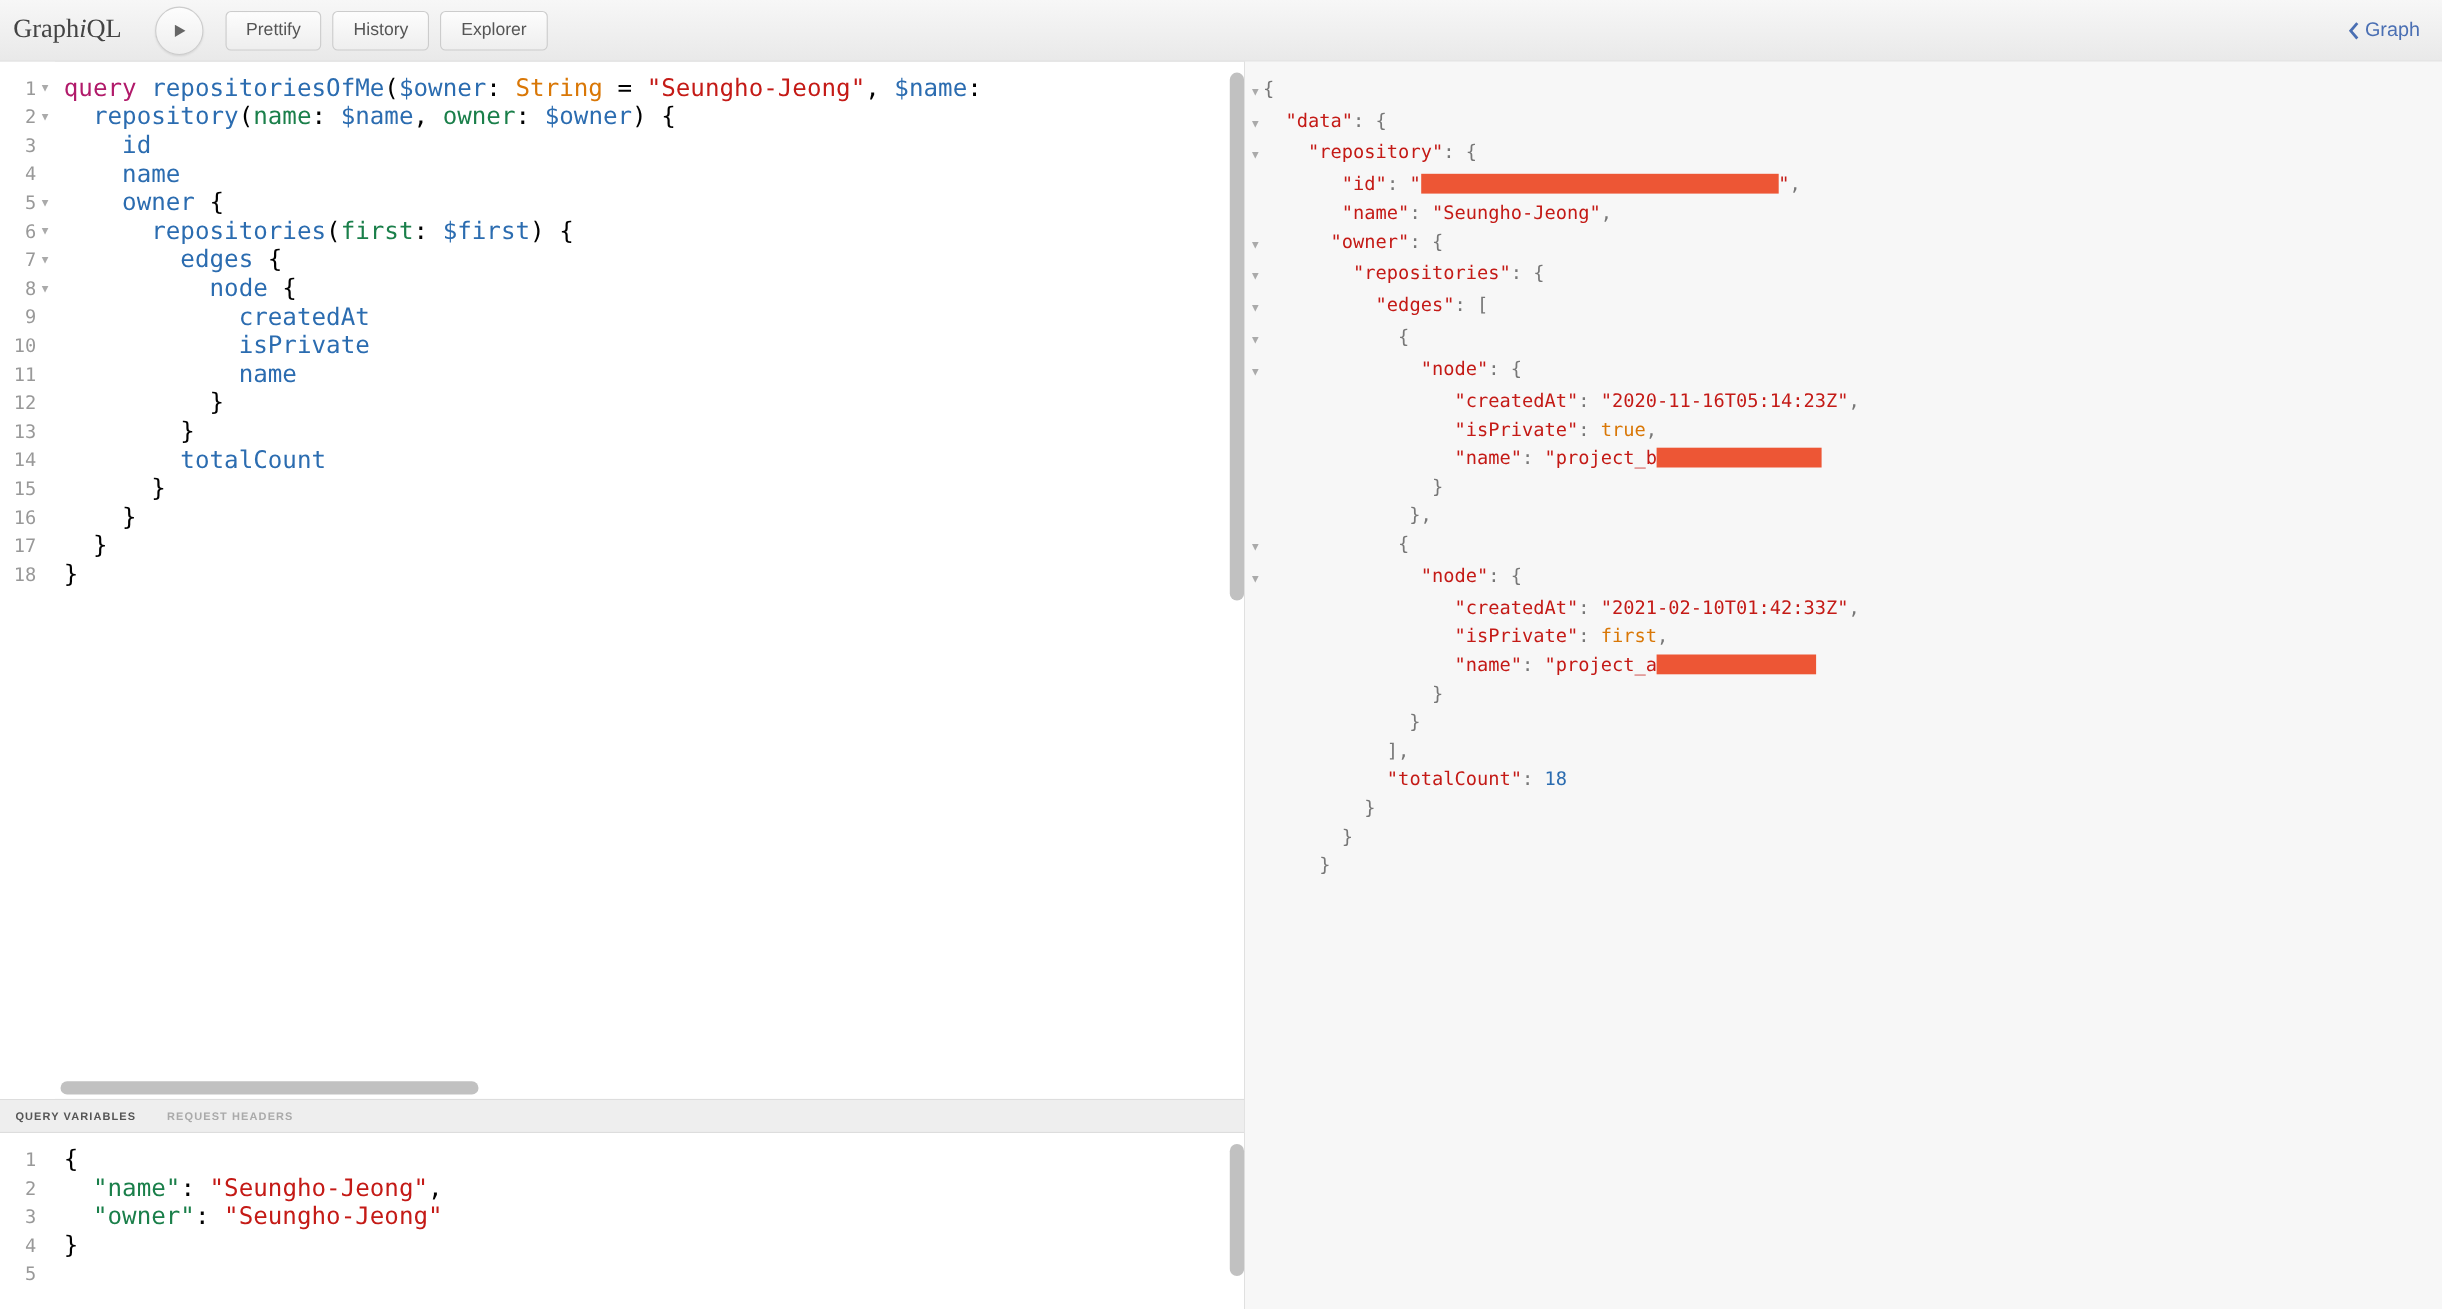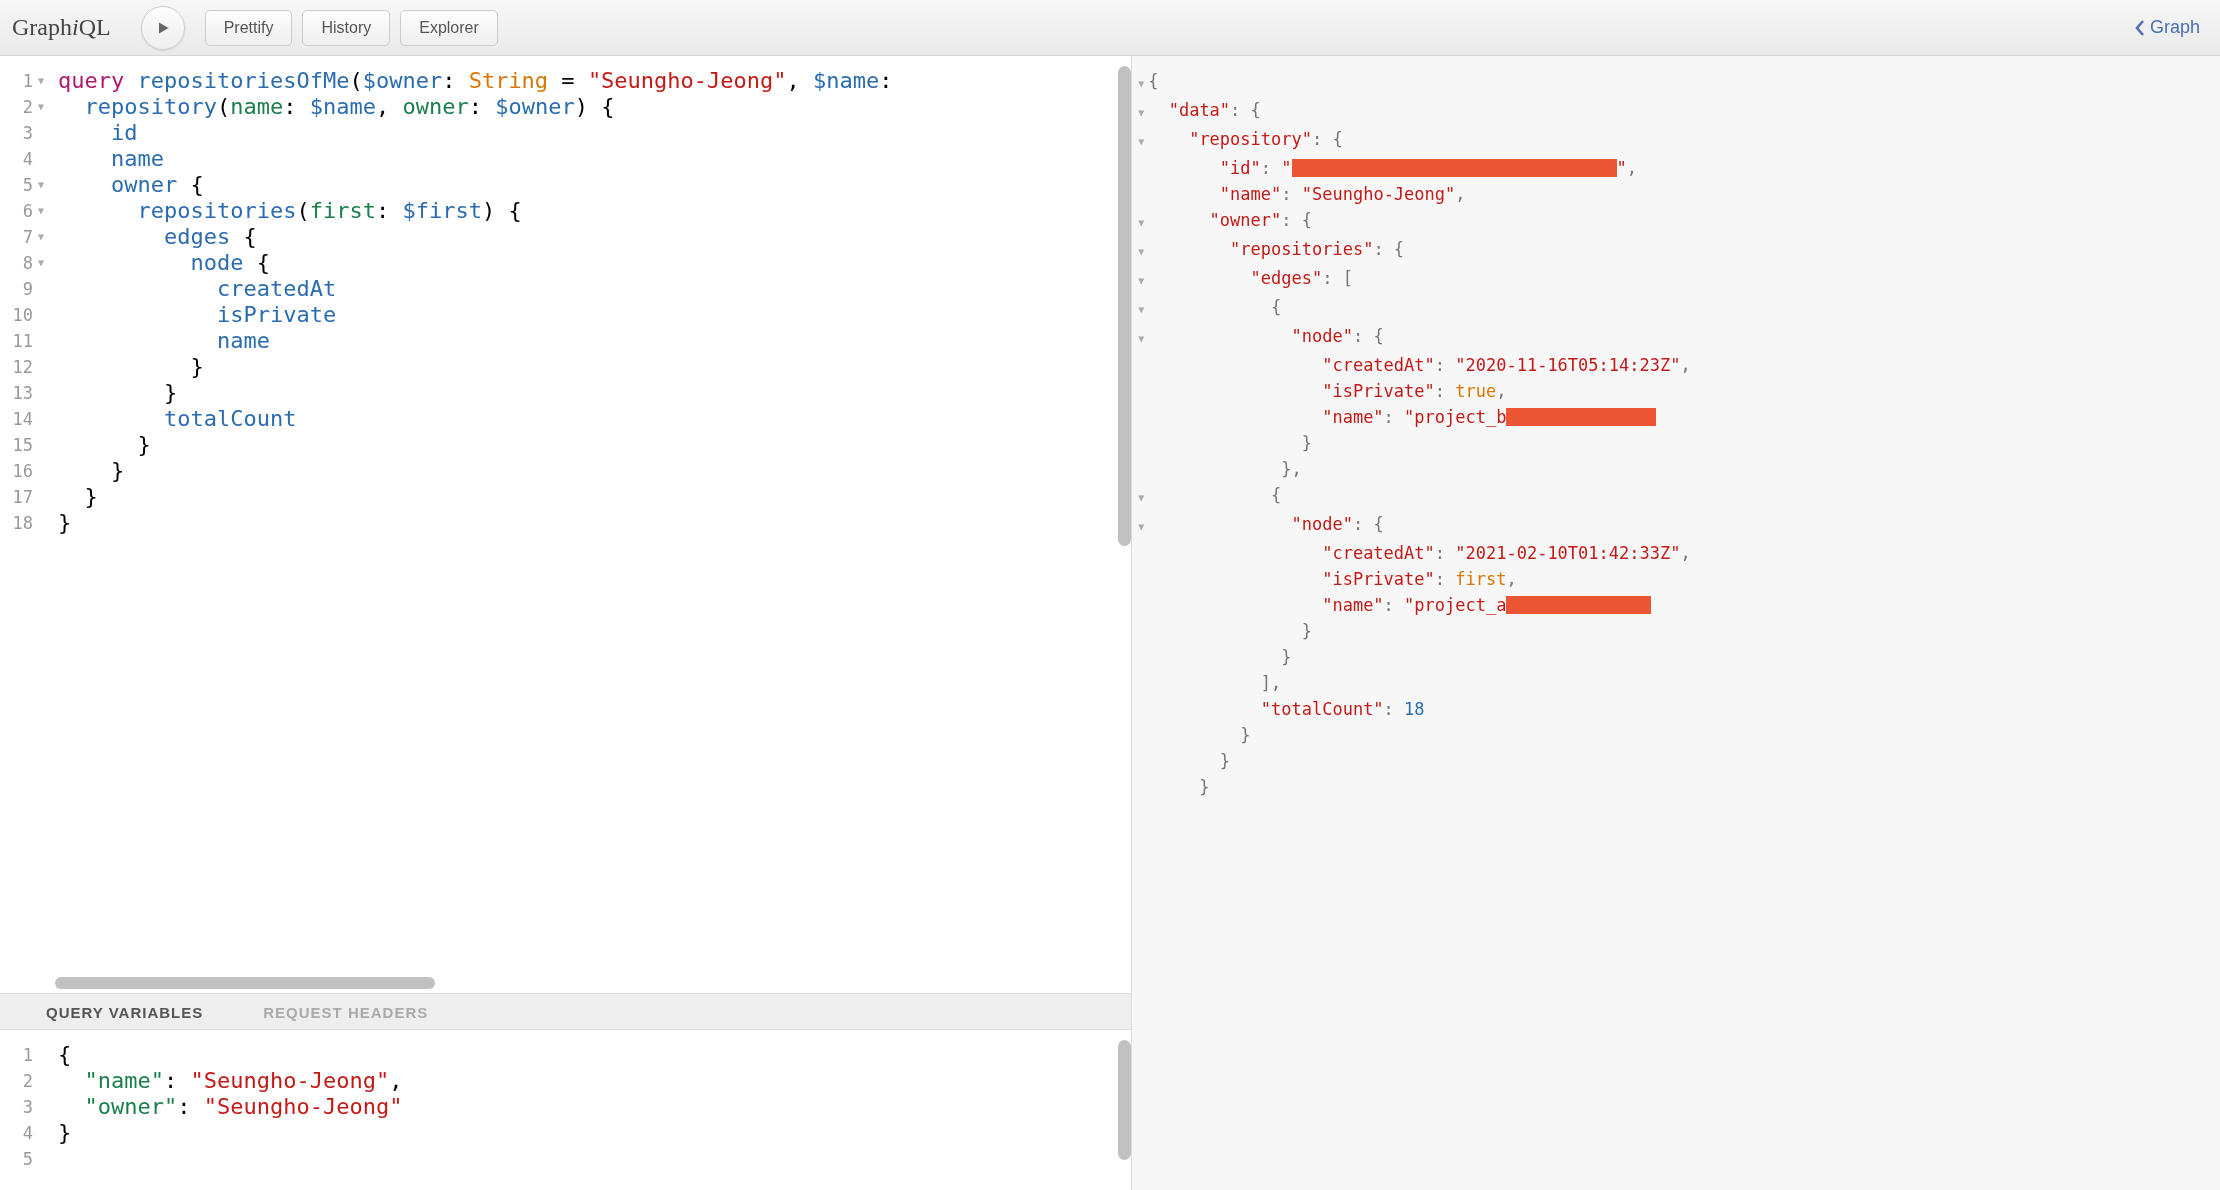--- a/index.html
+++ b/index.html
@@ -147,27 +147,26 @@
       border-radius: 7px;
     }
     
     .secondary-tabs {
       display: flex;
       padding: 10px 14px 8px;
       background: #eee;
       border-bottom: 1px solid #ddd;
     }
     .secondary-tabs .tab {
-      font-size: 15px;
+      font-size: 10px;
       letter-spacing: 1px;
       font-weight: 700;
       margin-right: 28px;
       cursor: pointer;
       text-transform: uppercase;
-      margin-left: 32px;
     }
     .secondary-tabs .tab.active { color: #555; }
     .secondary-tabs .tab.inactive { color: #aaa; }
     
     .vars-editor {
       display: flex;
       height: 160px;
       position: relative;
     }
     

